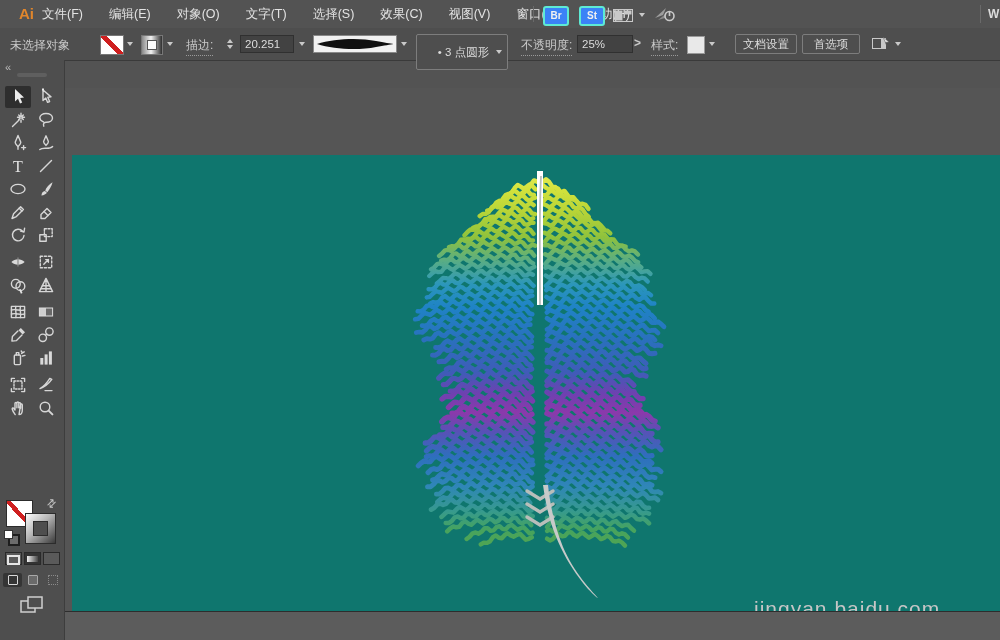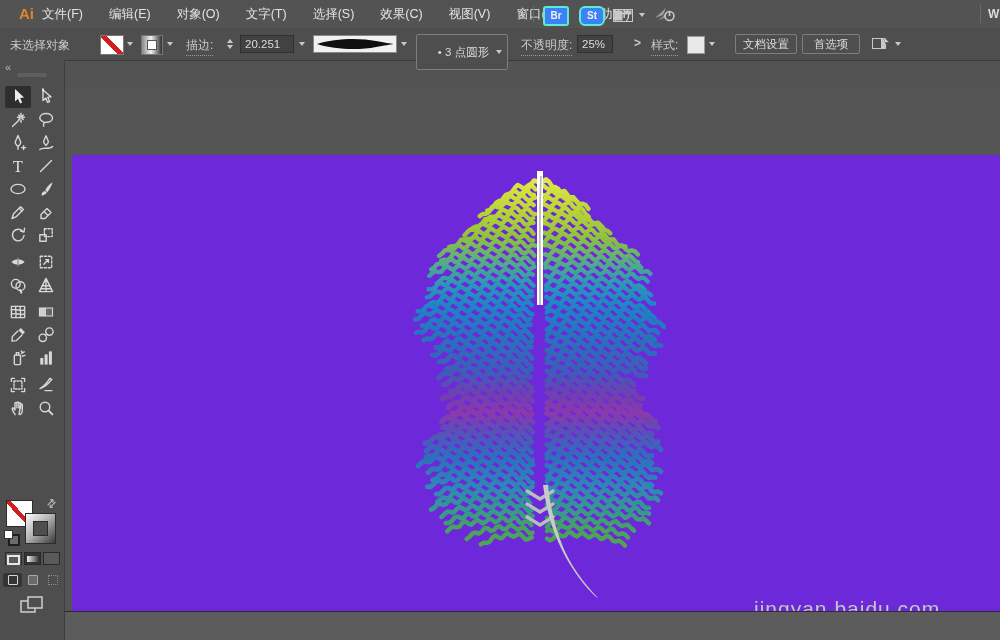--- a/index.html
+++ b/index.html
@@ -46,21 +46,21 @@
   .strokesq .hole{position:absolute;left:7px;top:7px;width:13px;height:13px;background:#4e4e4e;border:1px solid #2c2c2c;}
   .minidef{left:4px;top:470px;width:13px;height:13px;}
   .minidef .b{position:absolute;left:4px;top:4px;width:8px;height:8px;border:2px solid #1e1e1e;background:#6b6b6b;}
   .minidef .f{position:absolute;left:0;top:0;width:7px;height:7px;background:#fff;border:1px solid #333;}
   .swap{left:47px;top:437px;color:#c6c6c6;font-size:11px;transform:rotate(-45deg);}
   .cgn-btn{position:absolute;width:17px;height:13px;border:1px solid #2a2a2a;background:#5a5a5a;box-sizing:border-box;}
   .mode-btn{position:absolute;width:19px;height:14px;border-radius:2px;display:flex;align-items:center;justify-content:center;}
   
   .pasteboard-top{left:64px;top:88px;width:936px;height:67px;background:#555;}
   .pasteboard-left{left:64px;top:88px;width:8px;height:523px;background:#555;}
-  .artboard{left:72px;top:155px;width:928px;height:456px;background:#6d28d9;overflow:hidden;}
+  .artboard{left:72px;top:155px;width:928px;height:456px;background:#0f766e;overflow:hidden;}
   .bottomband{left:64px;top:611px;width:936px;height:29px;background:#5c5c5c;border-top:1px solid #2d2d2d;}
   .watermark{left:682px;top:442px;font-size:21px;color:#c6c6c6;letter-spacing:1px;white-space:nowrap;}
 </style>
 </head>
 <body>
 
 <div class="stage">
 
   <div class="abs menubar">
     <div class="abs ai-logo">Ai</div>
@@ -71,21 +71,21 @@
         <span class="menu-item">文字(T)</span>
         <span class="menu-item">选择(S)</span>
         <span class="menu-item">效果(C)</span>
         <span class="menu-item">视图(V)</span>
         <span class="menu-item">窗口(W)</span>
         <span class="menu-item">帮助(H)</span>
       </div>
     <div class="abs vdiv" style="left:533px;top:6px;height:16px;"></div>
     <div class="abs" id="menu-badges">
         <div class="abs badge" style="left: 543px; top: 6px;">Br</div>
-        <div class="abs badge" style="left: 579px; top: 6px; border-radius: 6px;">St</div>
+        <div class="abs badge" style="left: 579px; top: 6px;">St</div>
       </div>
     <div class="abs" style="left:613px;top:8px;">
       <svg width="20" height="13">
         <rect x="0.5" y="0.5" width="19" height="12" fill="none" stroke="#c9c9c9"></rect>
         <rect x="1.5" y="1.5" width="8" height="10" fill="#c9c9c9"></rect>
         <rect x="11.5" y="1.5" width="7" height="4" fill="#c9c9c9"></rect>
       </svg>
     </div>
     <div class="abs chev" style="left:639px;top:11px;"></div>
     <div class="abs" style="left:654px;top:5px;">
@@ -128,21 +128,21 @@
       </svg>
     </div>
     <div class="abs chev" style="left:401px;top:12px;"></div>
 
     <div class="abs cb-btn" style="left:416px;top:6px;width:92px;height:36px;padding-left:16px;">
       <span>•  3 点圆形</span>
       <div class="chev" style="margin-left:7px;"></div>
     </div>
 
     <div class="abs cb-text cb-link" style="left:521px;top:9px;">不透明度:</div>
-    <div class="abs valbox" style="left:577px;top:7px;width:36px;height:18px;">
+    <div class="abs valbox" style="left:577px;top:7px;width:56px;height:18px;">
       <span>25%</span>
     </div>
     <div class="abs cb-text" style="left:634px;top:8px;font-weight:bold;">&gt;</div>
 
     <div class="abs cb-text cb-link" style="left:651px;top:9px;">样式:</div>
     <div class="abs" style="left:687px;top:8px;width:16px;height:16px;background:#e9e9e9;border:1px solid #999;"></div>
     <div class="abs chev" style="left:709px;top:12px;"></div>
 
     <div class="abs cb-btn" style="left:735px;top:6px;width:62px;height:20px;">
       <span>文档设置</span>

